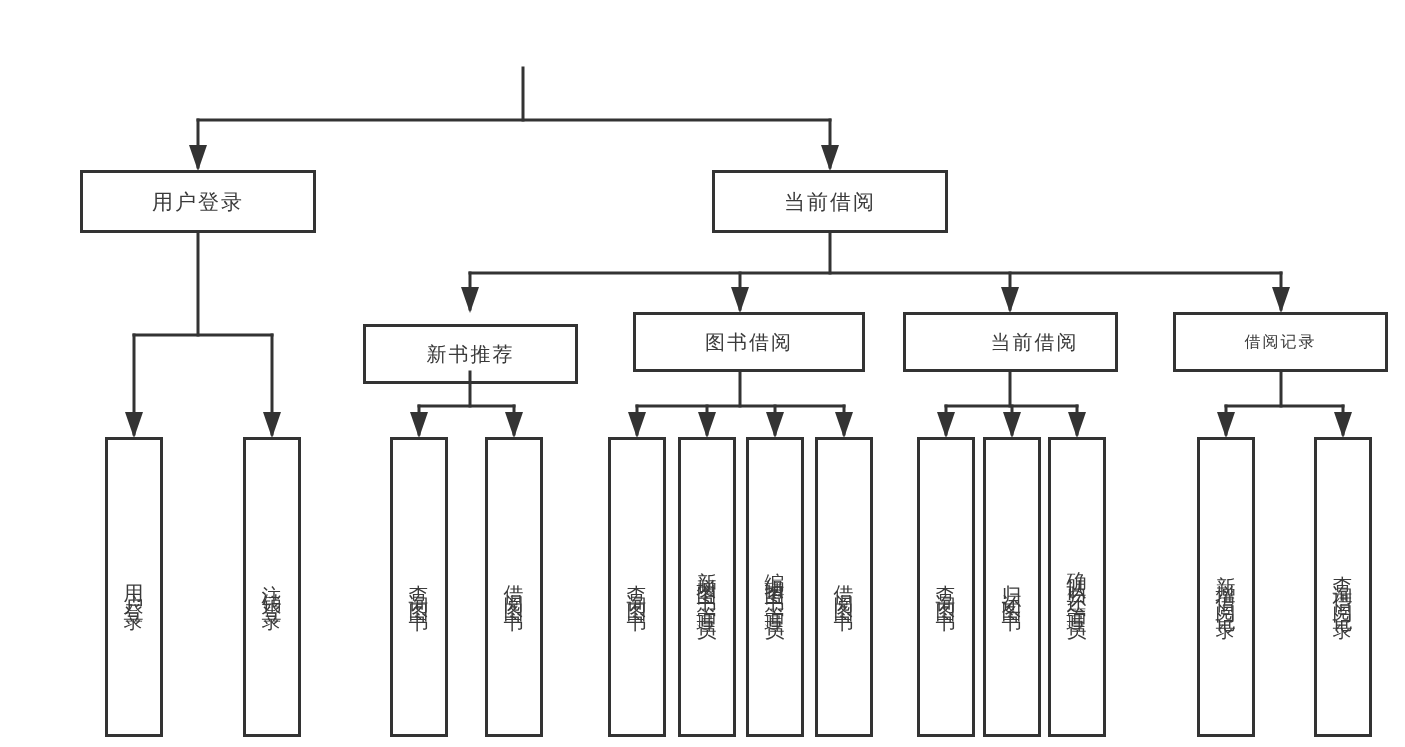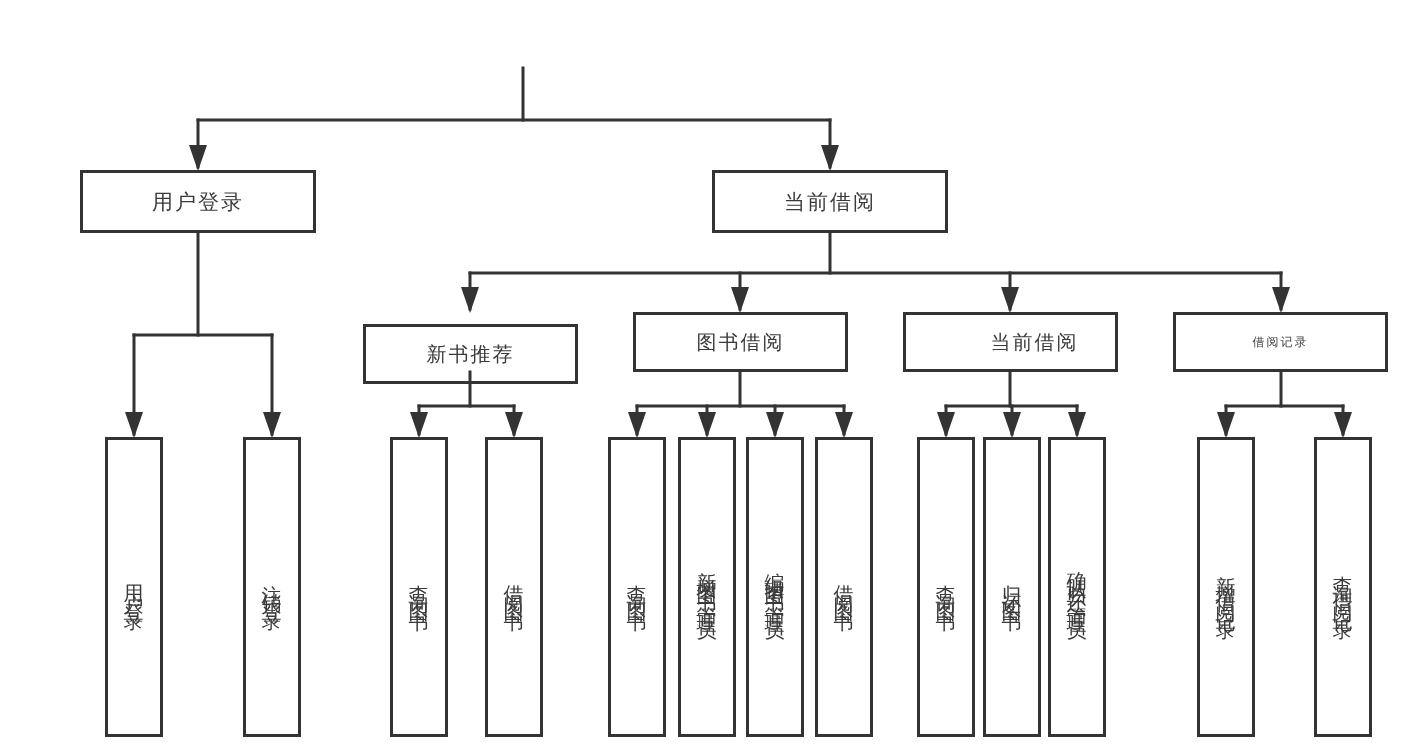--- a/index.html
+++ b/index.html
@@ -72,27 +72,27 @@
   <div class="hbox" style="left:80px; top:170px; width:236px; height:63px;">
     <span>用户登录</span>
   </div>
   <div class="hbox" style="left:712px; top:170px; width:236px; height:63px;">
     <span>当前借阅</span>
   </div>
 
   <div class="hbox" style="left:363px; top:324px; width:215px; height:60px; font-size:20px;">
     <span>新书推荐</span>
   </div>
-  <div class="hbox" style="left:633px; top:312px; width:215px; height:60px; font-size:20px;">
+  <div class="hbox" style="left:633px; top:312px; width:232px; height:60px; font-size:20px;">
     <span>图书借阅</span>
   </div>
   <div class="hbox" style="left:903px; top:312px; width:215px; height:60px; font-size:20px;padding-left:48px;">
     <span>当前借阅</span>
   </div>
-  <div class="hbox" style="left:1173px; top:312px; width:215px; height:60px; font-size:12px;">
+  <div class="hbox" style="left:1173px; top:312px; width:215px; height:60px; font-size:16px;">
     <span>借阅记录</span>
   </div>
 
   <div class="vbox" style="left:105px;">
     <span>用户登录</span>
   </div>
   <div class="vbox" style="left:243px;">
     <span>注销登录</span>
   </div>
   <div class="vbox" style="left:390px;">

